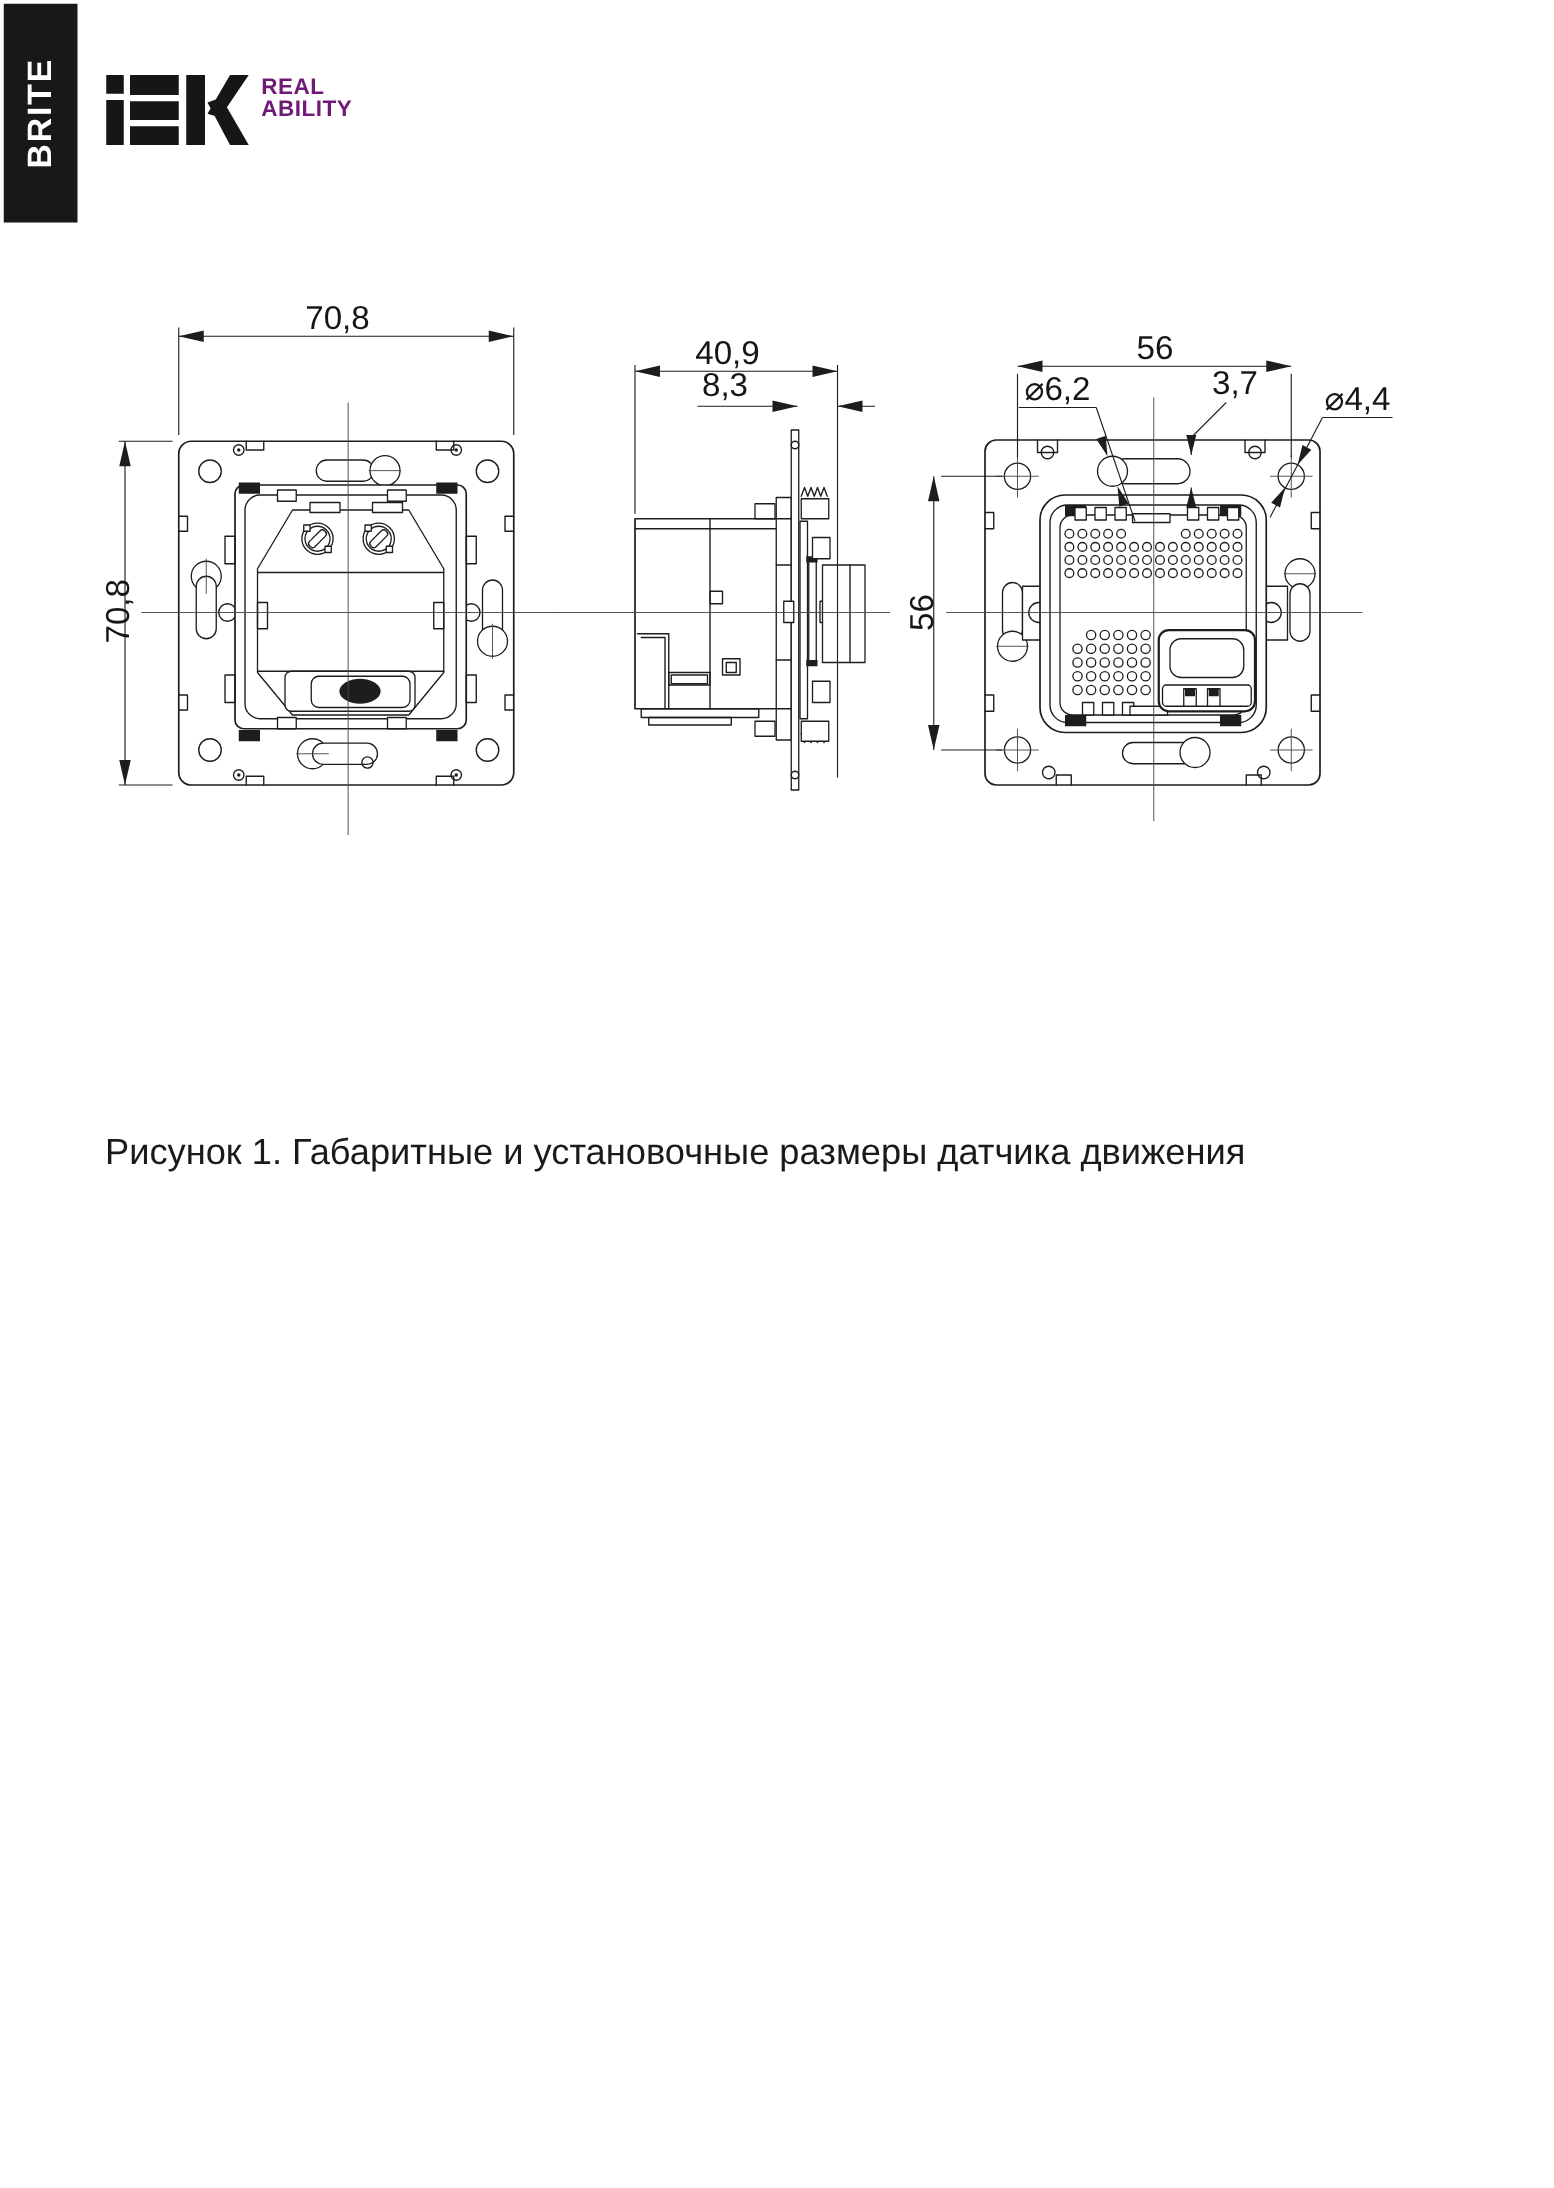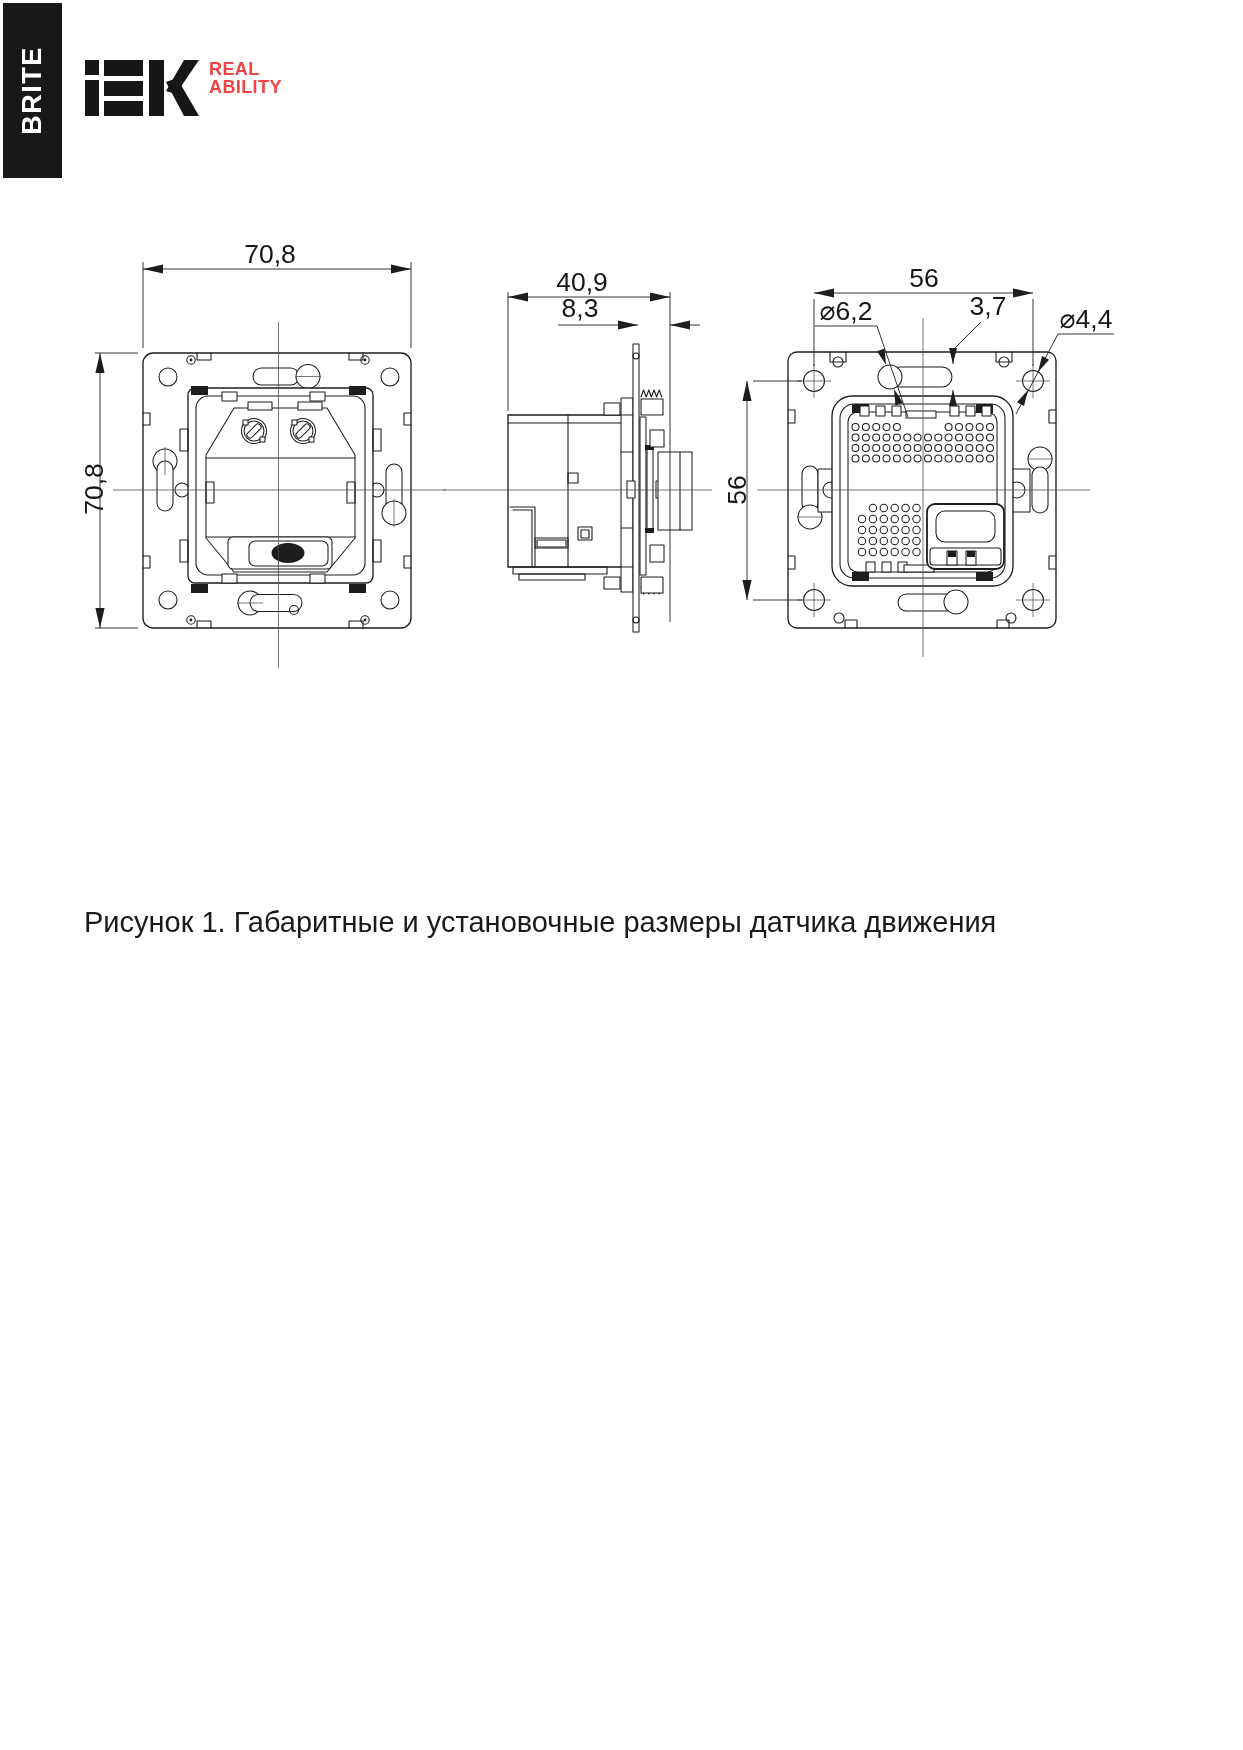--- a/index.html
+++ b/index.html
@@ -3,21 +3,21 @@
 <meta charset="utf-8">
 <style>
   html,body{margin:0;padding:0;background:#e8e8e8;}
   #page{position:relative;width:1243px;height:1750px;background:#ffffff;overflow:hidden;
         font-family:"Liberation Sans","DejaVu Sans",sans-serif;}
   
   #series-banner{position:absolute;left:3px;top:3px;width:59px;height:175px;background:#181818;
         display:flex;align-items:center;justify-content:center;}
   #series-banner span{display:block;transform:rotate(-90deg);color:#ffffff;font-size:27px;
         font-weight:bold;letter-spacing:1.5px;white-space:nowrap;}
-  #tagline{position:absolute;left:209px;top:60px;color:#ef4444;font-weight:bold;
+  #tagline{position:absolute;left:209px;top:60px;color:#701a75;font-weight:bold;
         font-size:18px;line-height:18px;letter-spacing:.4px;}
   
   #caption{position:absolute;left:84px;top:906px;font-size:29px;color:#1a1a1a;white-space:nowrap;}
   
   .p  {fill:none;stroke:#1d1d1d;stroke-width:1.1;stroke-linejoin:round;stroke-linecap:round;}
   .p2 {fill:#ffffff;stroke:#1d1d1d;stroke-width:1.35;stroke-linejoin:round;}
   .pw {fill:#ffffff;stroke:#1d1d1d;stroke-width:1.05;stroke-linejoin:round;}
   .f  {fill:#1d1d1d;stroke:none;}
   .c  {fill:none;stroke:#4a4a4a;stroke-width:.75;}
   .d  {fill:none;stroke:#1d1d1d;stroke-width:.9;}

